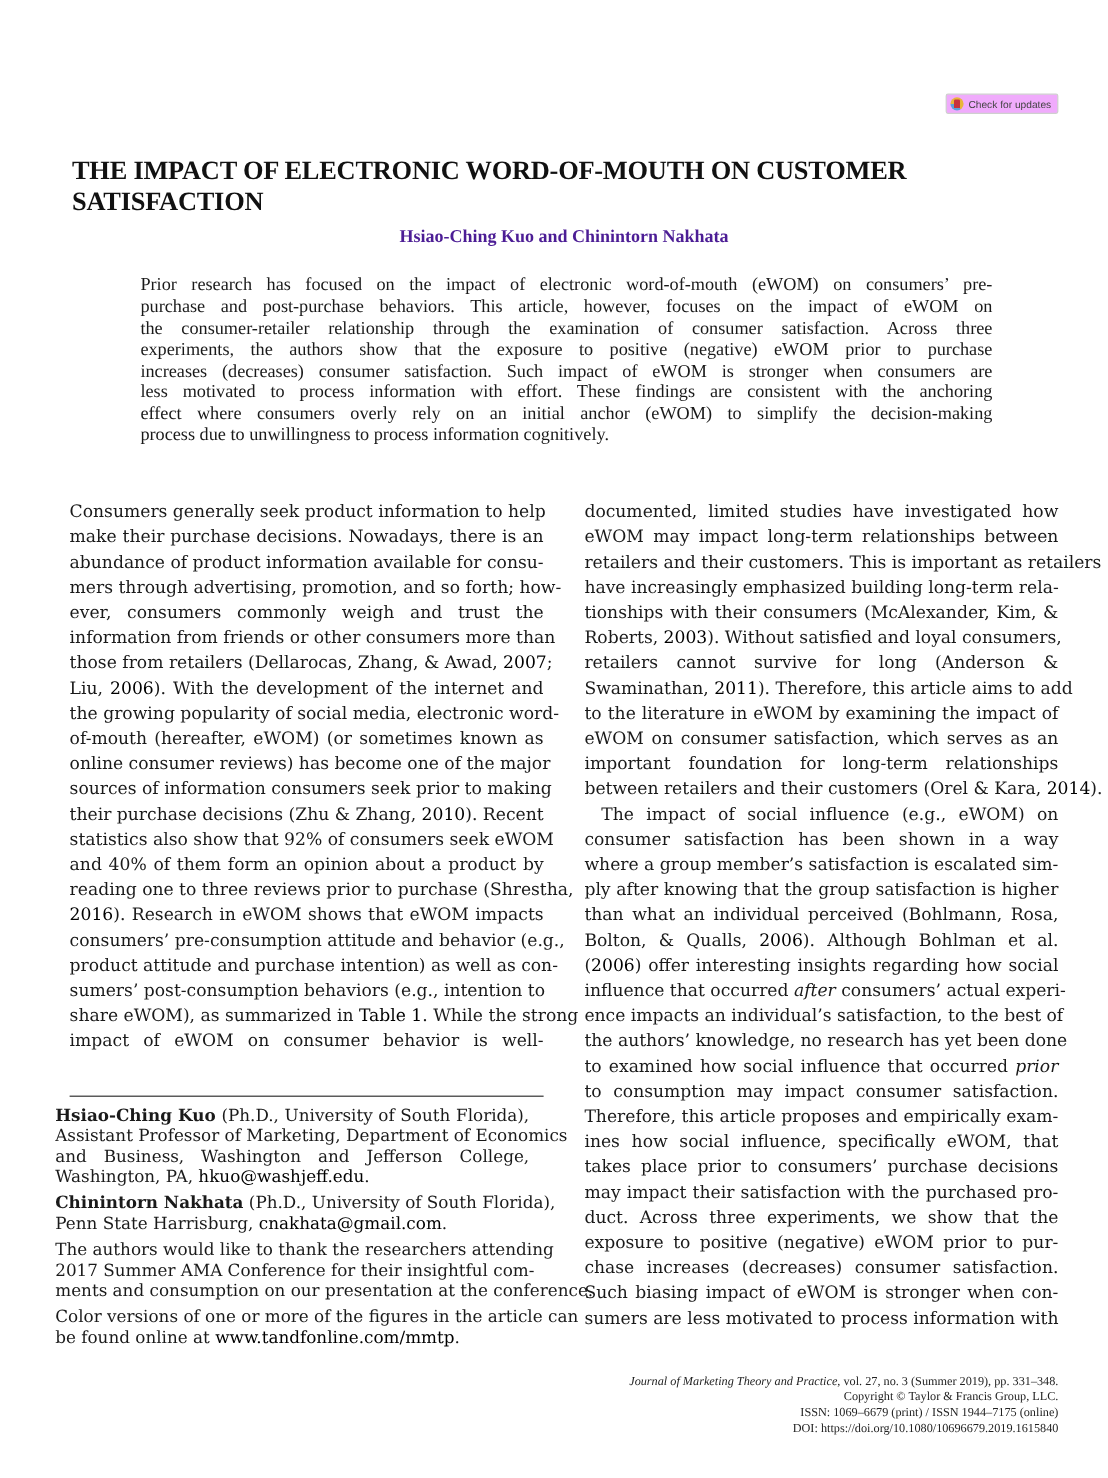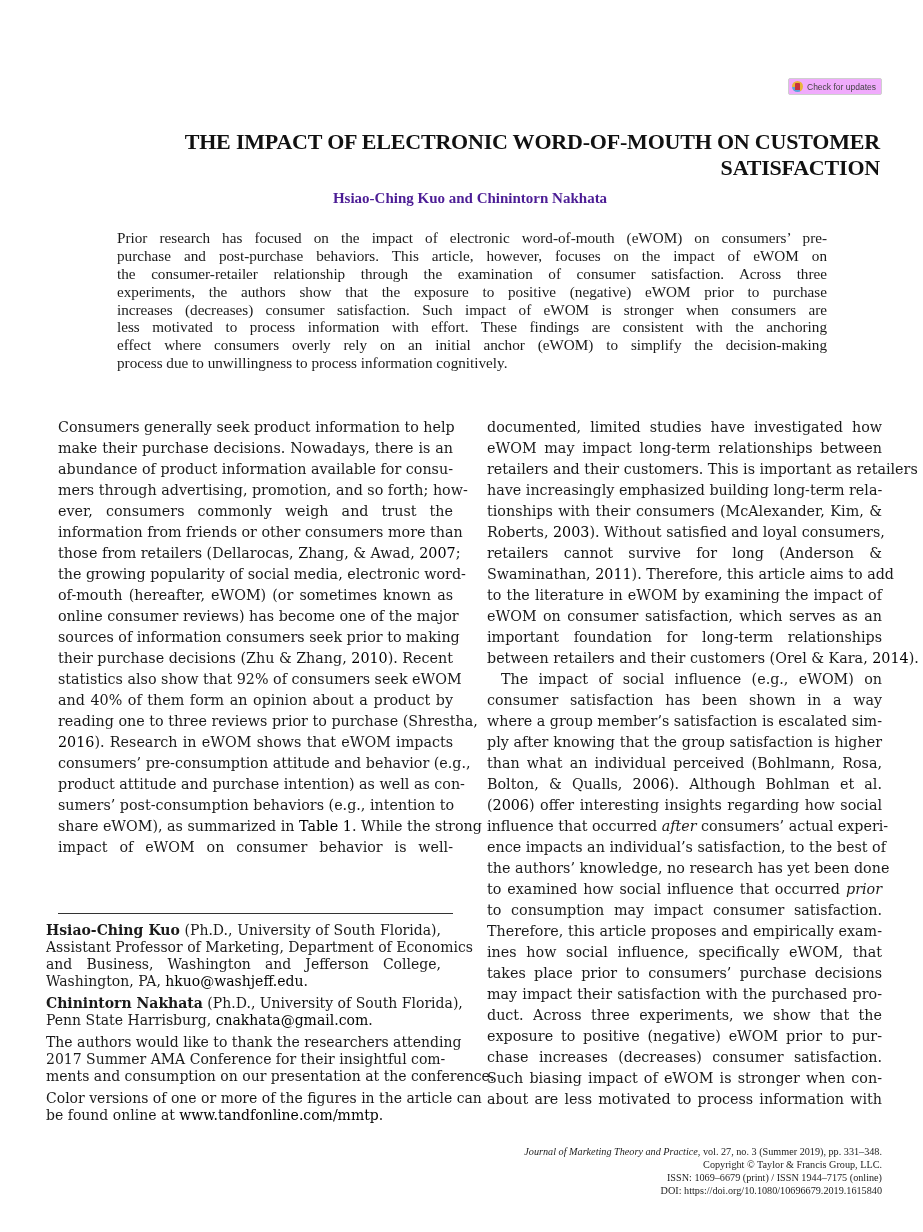--- a/index.html
+++ b/index.html
@@ -18,21 +18,21 @@
     .check-updates .cu-icon {
       width: 11px; height: 11px; border-radius: 50%; margin-right: 4px; flex: none;
       background: conic-gradient(#e8b53a 0 40%, #5ba3d9 40% 75%, #e8b53a 75% 100%);
       position: relative;
     }
     .check-updates .cu-icon::after {
       content: ""; position: absolute; left: 3px; top: 2px; width: 5px; height: 7px;
       background: #c8323c; border-radius: 1px 1px 0 0;
     }
     .title {
-      position: absolute; left: 60px; width: 820px; top: 129px; text-align: right;
+      position: absolute; left: 60px; width: 820px; top: 129px; text-align: left;
       font-family: "Liberation Serif", serif; font-weight: bold; font-size: 22px;
       line-height: 26px; letter-spacing: -0.2px; color: #111;
     }
     .authors {
       position: absolute; left: 60px; width: 820px; top: 190px; text-align: center;
       font-family: "Liberation Serif", serif; font-weight: bold; font-size: 15px; color: #4c1d95;
     }
     .abstract {
       position: absolute; left: 117px; width: 710px; top: 229px;
       font-family: "Liberation Serif", serif; font-size: 15.2px; line-height: 17.9px; color: #1a1a1a;
@@ -84,20 +84,21 @@
   </div>
 
 <div class="col col-left" id="col-left">
     <span class="ln"><span>Consumers generally seek product information to help</span></span>
     <span class="ln"><span>make their purchase decisions. Nowadays, there is an</span></span>
     <span class="ln"><span>abundance of product information available for consu-</span></span>
     <span class="ln"><span>mers through advertising, promotion, and so forth; how-</span></span>
     <span class="ln"><span>ever, consumers commonly weigh and trust the</span></span>
     <span class="ln"><span>information from friends or other consumers more than</span></span>
     <span class="ln"><span>those from retailers (Dellarocas, Zhang, &amp; Awad, </span><a class="link">2007</a><span>;</span></span>
+    <span class="ln"><span>Liu, </span><a class="link">2006</a><span>). With the development of the internet and</span></span>
     <span class="ln"><span>the growing popularity of social media, electronic word-</span></span>
     <span class="ln"><span>of-mouth (hereafter, eWOM) (or sometimes known as</span></span>
     <span class="ln"><span>online consumer reviews) has become one of the major</span></span>
     <span class="ln"><span>sources of information consumers seek prior to making</span></span>
     <span class="ln"><span>their purchase decisions (Zhu &amp; Zhang, </span><a class="link">2010</a><span>). Recent</span></span>
     <span class="ln"><span>statistics also show that 92% of consumers seek eWOM</span></span>
     <span class="ln"><span>and 40% of them form an opinion about a product by</span></span>
     <span class="ln"><span>reading one to three reviews prior to purchase (Shrestha,</span></span>
     <span class="ln"><a class="link">2016</a><span>). Research in eWOM shows that eWOM impacts</span></span>
     <span class="ln"><span>consumers’ pre-consumption attitude and behavior (e.g.,</span></span>
@@ -132,21 +133,21 @@
     <span class="ln"><span>to examined how social influence that occurred </span><i>prior</i></span>
     <span class="ln"><span>to consumption may impact consumer satisfaction.</span></span>
     <span class="ln"><span>Therefore, this article proposes and empirically exam-</span></span>
     <span class="ln"><span>ines how social influence, specifically eWOM, that</span></span>
     <span class="ln"><span>takes place prior to consumers’ purchase decisions</span></span>
     <span class="ln"><span>may impact their satisfaction with the purchased pro-</span></span>
     <span class="ln"><span>duct. Across three experiments, we show that the</span></span>
     <span class="ln"><span>exposure to positive (negative) eWOM prior to pur-</span></span>
     <span class="ln"><span>chase increases (decreases) consumer satisfaction.</span></span>
     <span class="ln"><span>Such biasing impact of eWOM is stronger when con-</span></span>
-    <span class="ln"><span>about are less motivated to process information with</span></span>
+    <span class="ln"><span>sumers are less motivated to process information with</span></span>
   </div>
 
 <div class="footnote-rule"></div>
 <div class="footnotes" id="footnotes">
     <div>
       <span class="ln"><b>Hsiao-Ching Kuo</b><span> (Ph.D., University of South Florida),</span></span>
       <span class="ln"><span>Assistant Professor of Marketing, Department of Economics</span></span>
       <span class="ln"><span>and Business, Washington and Jefferson College,</span></span>
       <span class="ln last"><span>Washington, PA, </span><a class="link">hkuo@washjeff.edu</a><span>.</span></span>
     </div>

